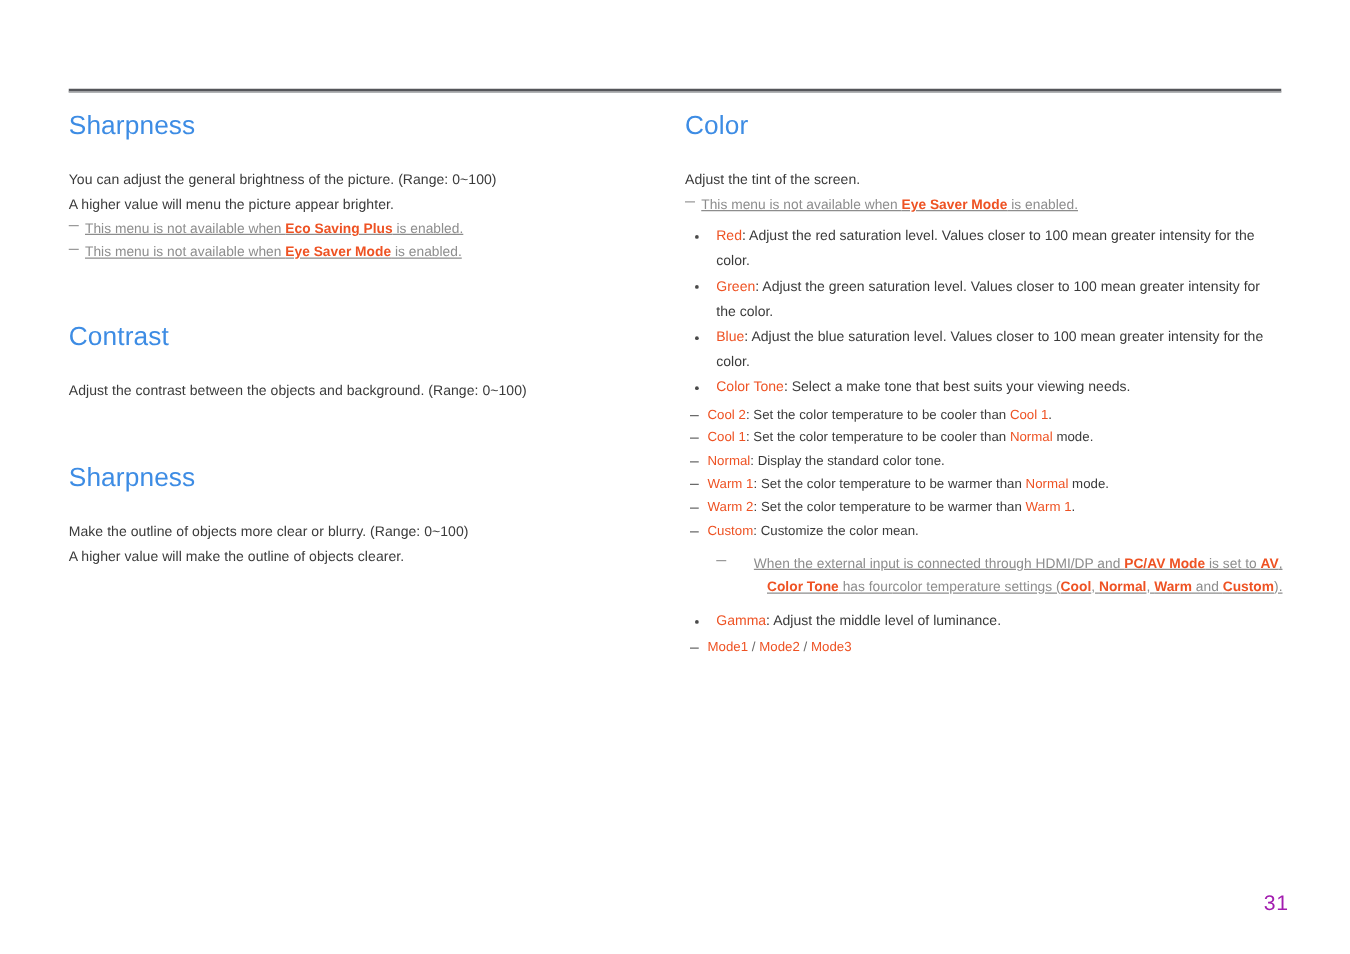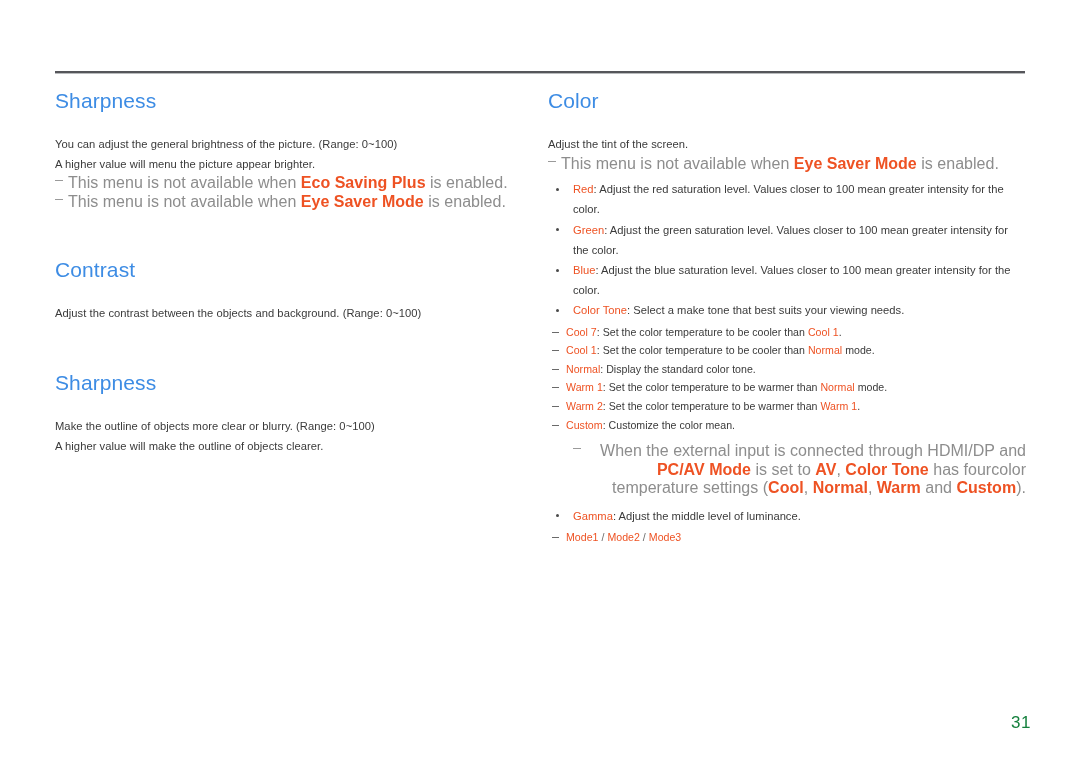--- a/index.html
+++ b/index.html
@@ -59,25 +59,26 @@
     line-height: 19.5px;
     margin: 0;
     color: #3a3a3a;
     letter-spacing: 0.05px;
   }
 
   
   .note {
     position: relative;
     padding-left: 13px;
-    font-size: 16px;
+    font-size: 11px;
     line-height: 18.5px;
     color: #8d8d8d;
     letter-spacing: 0.02px;
     margin: 0;
+    text-decoration: underline;
   }
   .note:first-of-type { margin-top: 4px; }
   .note::before {
     content: "";
     position: absolute;
     left: 0;
     top: 6px;
     width: 8px;
     height: 1px;
     background: #9a9a9a;
@@ -141,21 +142,21 @@
   .hl  { color: #ee5223; font-weight: bold; }
   .hl-plain { color: #ee5223; text-align: right; }
   .sep { color: #6a6a6a; }
 
   
   .page-number {
     position: absolute;
     right: 49px;
     bottom: 30px;
     font-size: 17px;
-    color: #15803d;
+    color: #a21caf;
     letter-spacing: 0.5px;
   }
 </style>
 </head>
 <body>
 
 <div class="page">
 
   <div class="top-rule"></div>
 
@@ -198,21 +199,21 @@
         <li><span class="hl-plain">Red</span><span>: Adjust the red saturation level. Values closer to 100 mean greater intensity for the color.</span></li>
 
         <li><span class="hl-plain">Green</span><span>: Adjust the green saturation level. Values closer to 100 mean greater intensity for the color.</span></li>
 
         <li><span class="hl-plain">Blue</span><span>: Adjust the blue saturation level. Values closer to 100 mean greater intensity for the color.</span></li>
 
         <li><span class="hl-plain">Color Tone</span><span>: Select a make tone that best suits your viewing needs.</span></li>
       </ul>
 
       <ul class="lv2 lv2-wrap" style="margin-top:2px;">
-        <li><span class="hl-plain">Cool 7</span><span>: Set the color temperature to be cooler than </span><span class="hl-plain">Cool 1</span><span>.</span></li>
+        <li><span class="hl-plain">Cool 2</span><span>: Set the color temperature to be cooler than </span><span class="hl-plain">Cool 1</span><span>.</span></li>
 
         <li><span class="hl-plain">Cool 1</span><span>: Set the color temperature to be cooler than </span><span class="hl-plain">Normal</span><span> mode.</span></li>
 
         <li><span class="hl-plain">Normal</span><span>: Display the standard color tone.</span><span class="hl-plain"></span><span></span></li>
 
         <li><span class="hl-plain">Warm 1</span><span>: Set the color temperature to be warmer than </span><span class="hl-plain">Normal</span><span> mode.</span></li>
 
         <li><span class="hl-plain">Warm 2</span><span>: Set the color temperature to be warmer than </span><span class="hl-plain">Warm 1</span><span>.</span></li>
 
         <li><span class="hl-plain">Custom</span><span>: Customize the color mean.</span><span class="hl-plain"></span><span></span></li>

